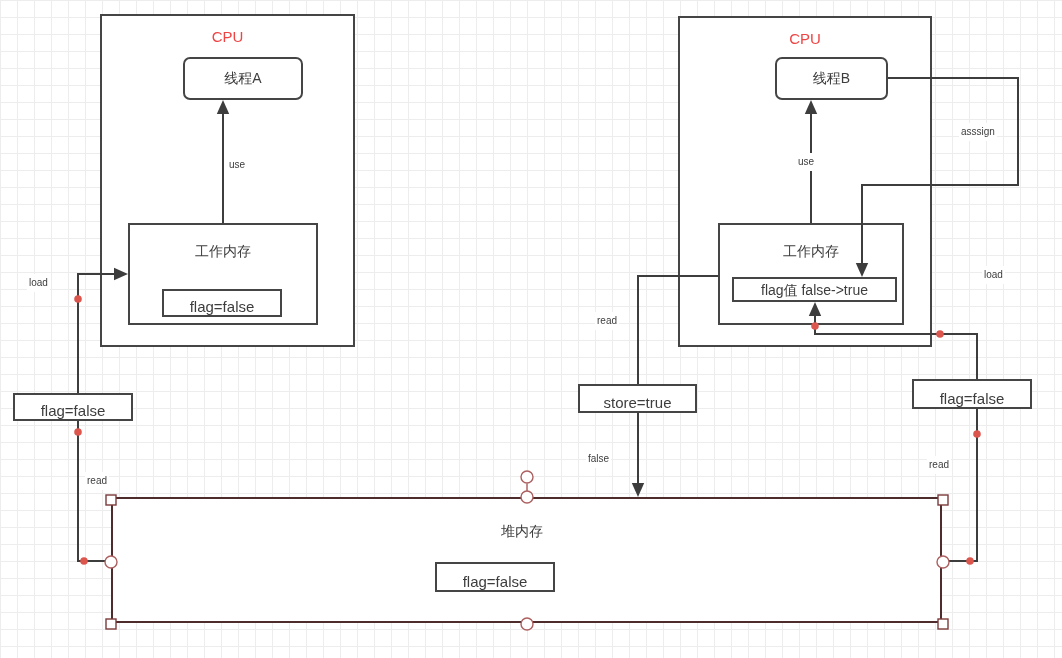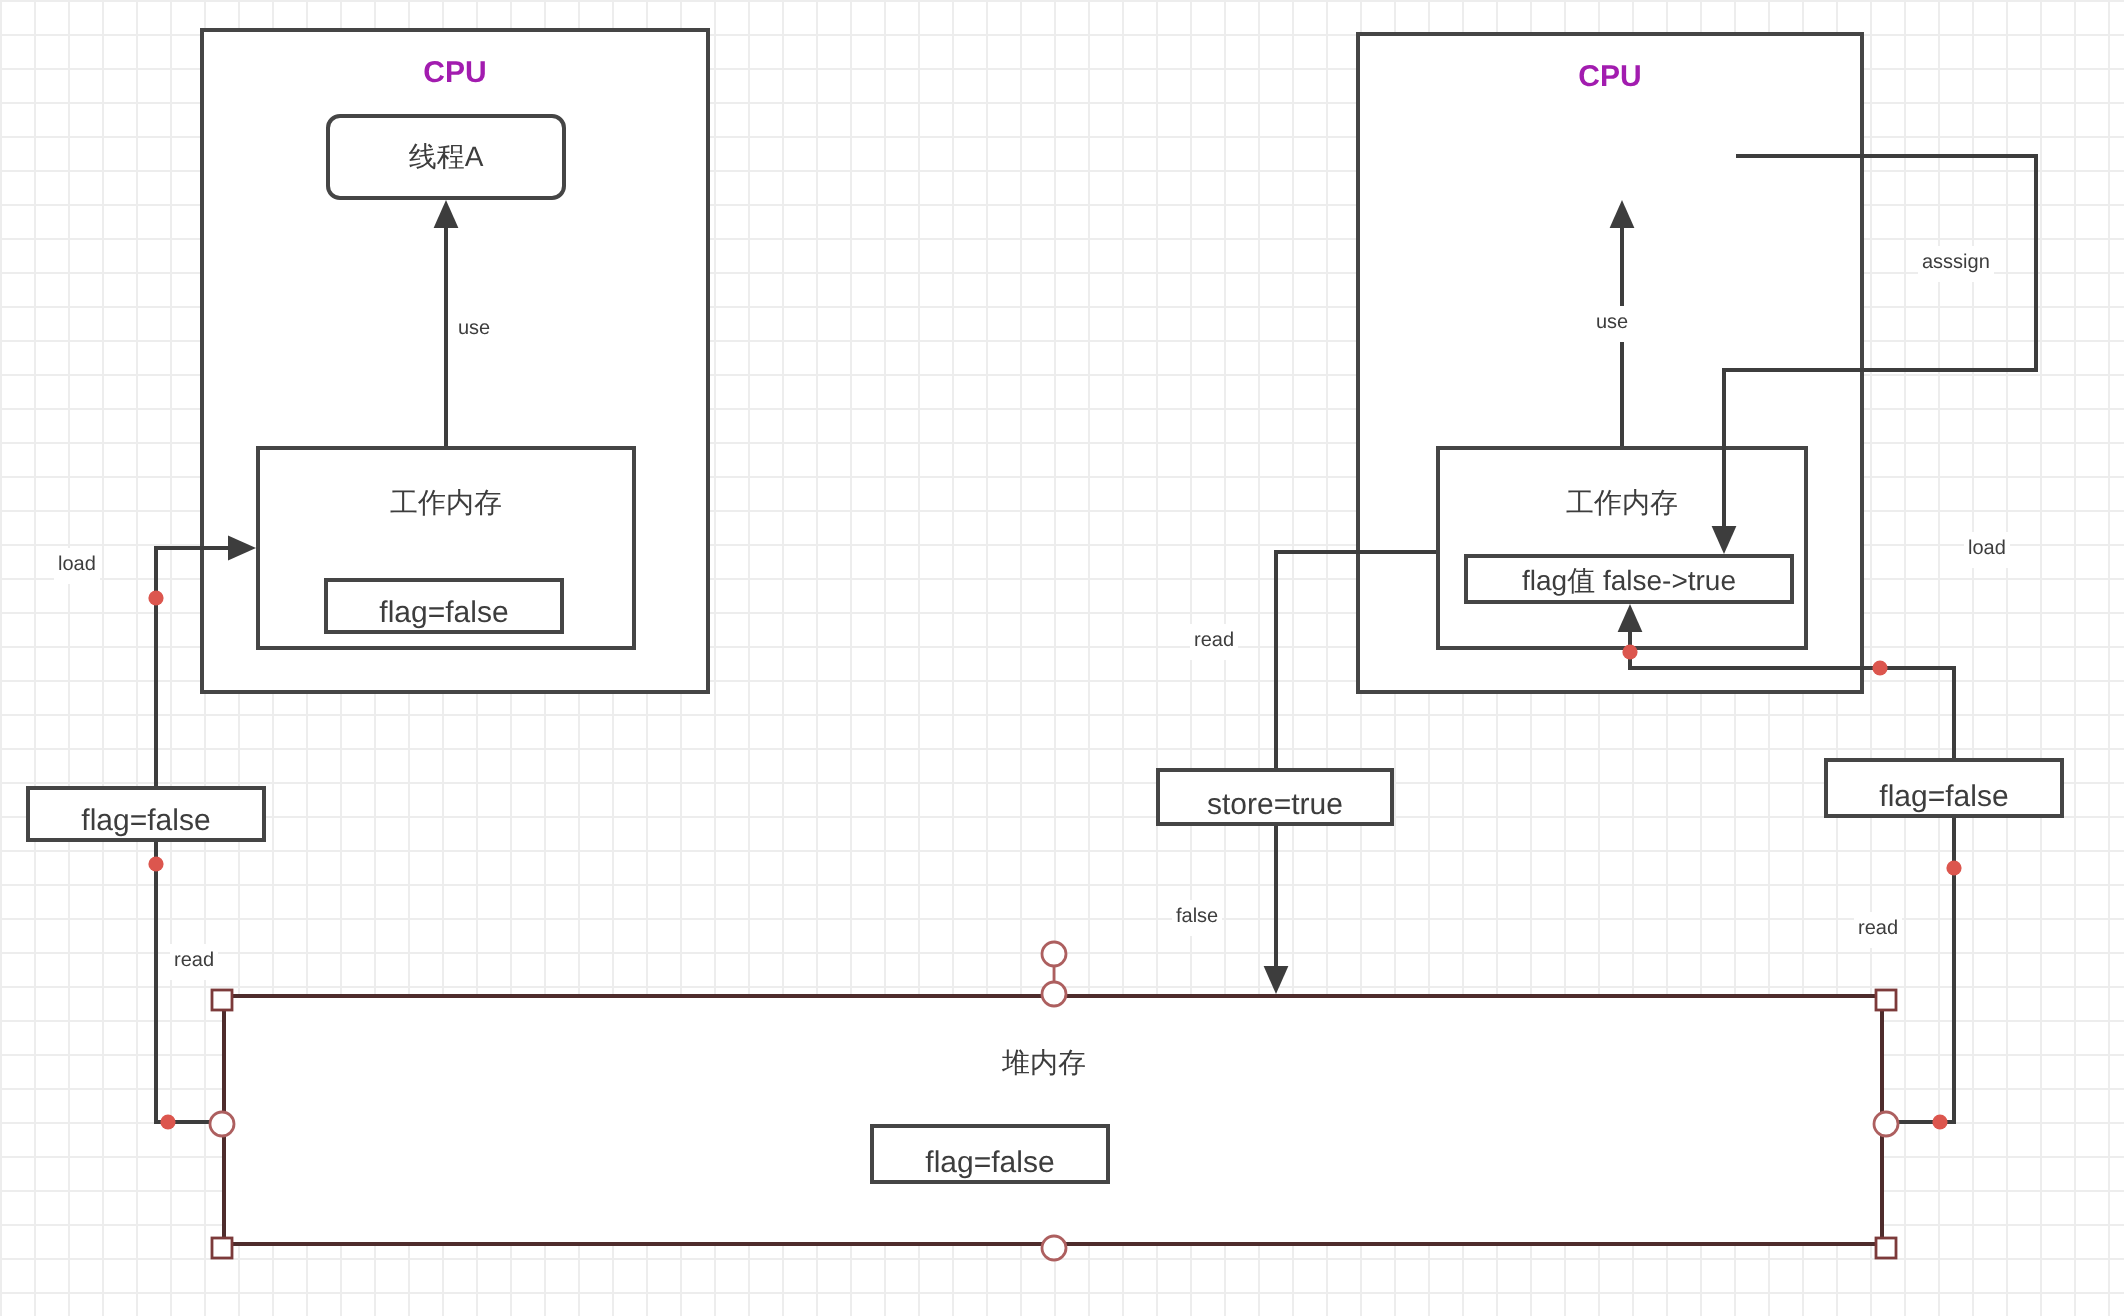--- a/index.html
+++ b/index.html
@@ -8,24 +8,24 @@
     background-color:#fff;
     background-image:
       linear-gradient(var(--grid-line,#ededed) 1px, transparent 1px),
       linear-gradient(90deg, var(--grid-line,#ededed) 1px, transparent 1px);
     background-size:17px 17px;
     font-family:"Liberation Sans","DejaVu Sans",sans-serif;
     color:var(--text,#3d3d3d);
   }
   .box{position:absolute;box-sizing:border-box;background:#fff;
        border:2px solid var(--box-border,#444);z-index:1;}
-  .cpu-title{text-align:center;font-weight:bold;font-size:15px;padding-top:12px;color:#a21caf;}
+  .cpu-title{text-align:center;font-weight:normal;font-size:15px;padding-top:12px;color:#ef4444;}
   .wm-title{text-align:center;font-size:14px;padding-top:18px;}
   .thread{border-radius:7px;border-width:2.5px;display:flex;align-items:center;
-          justify-content:center;font-size:14px;z-index:3;}
+          justify-content:center;font-size:14px;z-index:3;margin-left:20px;}
   .val{display:flex;align-items:flex-end;justify-content:center;font-size:15px;z-index:3;}
   .heap{border-color:var(--selected-border,#4e2c2c);}
   .heap-title{position:absolute;left:455px;top:523px;width:88px;text-align:right;
               font-size:14px;z-index:3;}
   .edge-label{position:absolute;font-size:10px;line-height:18px;background:#fff;
               padding:0 2px;z-index:4;white-space:nowrap;text-align:right;}
   svg.edges{position:absolute;left:0;top:0;z-index:2;}
   svg.overlay{position:absolute;left:0;top:0;z-index:5;}
   .edge{stroke:var(--line,#3d3d3d);stroke-width:2;fill:none;}
   .arrow{fill:var(--line,#3d3d3d);stroke:none;}
@@ -77,20 +77,23 @@
     </g>
     <g>
       <path class="edge" d="M942,561 L977,561 L977,334 L815,334 L815,315"></path>
       <polygon class="arrow" points="815,302 808.8,316 821.2,316"></polygon>
     </g>
   </svg>
 
   <div class="box thread" style="left:163px;top:57px;width:120px;height:43px">
     <span>线程A</span>
   </div>
+  <div class="box thread" style="left:755px;top:57px;width:113px;height:43px">
+    <span>线程B</span>
+  </div>
   <div class="box val" style="left:162px;top:289px;width:120px;height:28px">
     <span>flag=false</span>
   </div>
   <div class="box val" style="left:732px;top:277px;width:165px;height:25px;font-size:14px">
     <span>flag值 false-&gt;true</span>
   </div>
   <div class="box val" style="left:13px;top:393px;width:120px;height:28px">
     <span>flag=false</span>
   </div>
   <div class="box val" style="left:578px;top:384px;width:119px;height:29px">

